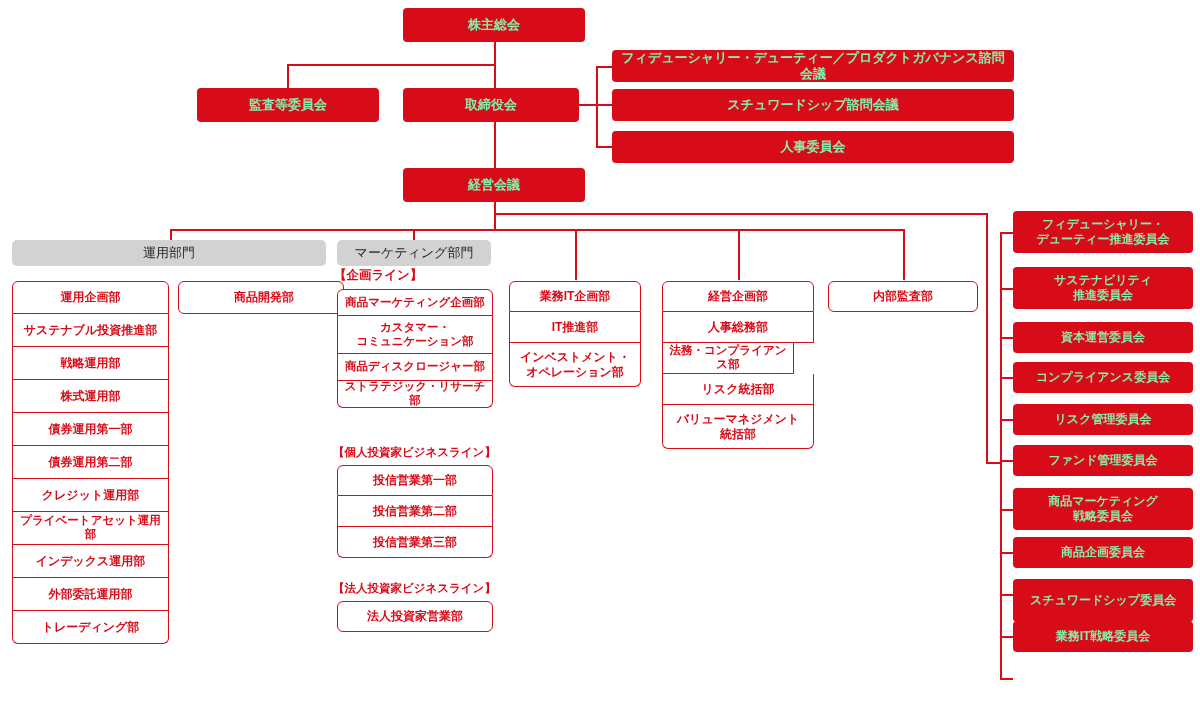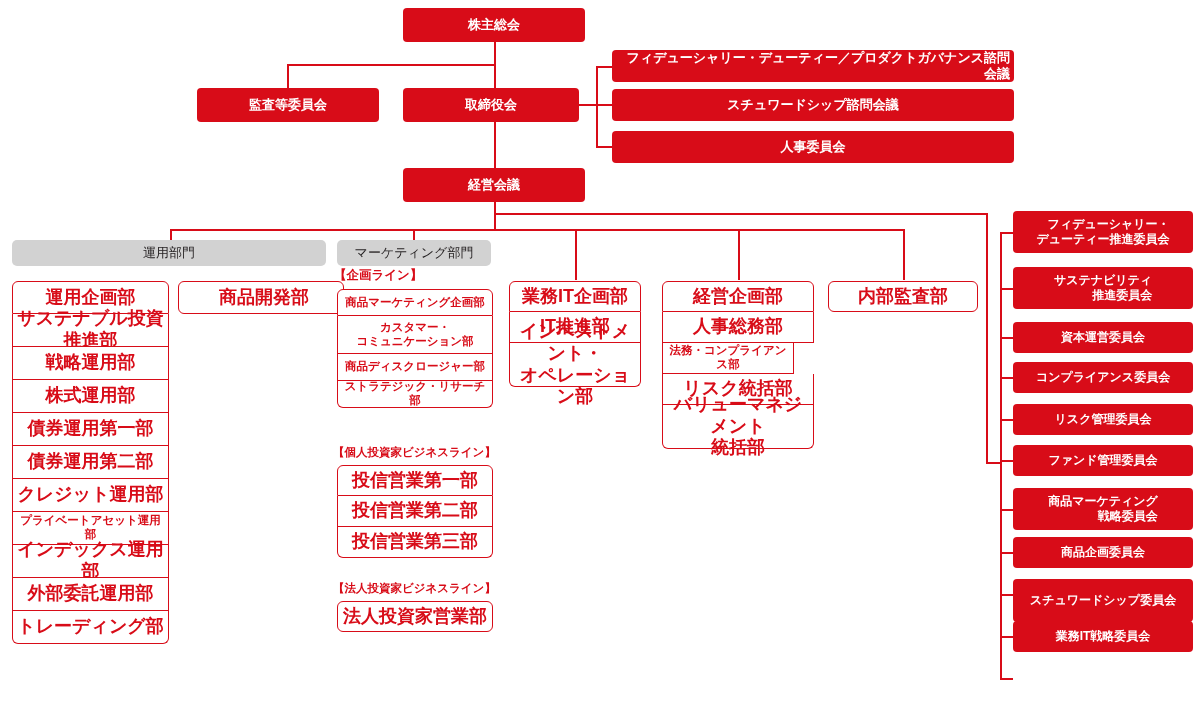--- a/index.html
+++ b/index.html
@@ -14,26 +14,26 @@
 
   
   .ln { position: absolute; background: #D80C18; }
   .ln.h { height: 1.5px; }
   .ln.v { width: 1.5px; }
 
   
   .rbox {
     position: absolute;
     background: #D80C18;
-    color: #ffffff;
+    color: #86efac;
     border-radius: 4px;
     display: flex;
     align-items: center;
     justify-content: center;
-    text-align: right;
+    text-align: center;
     font-weight: bold;
     font-size: 13px;
     line-height: 1.25;
     padding: 2px 4px;
   }
 
   
   .gbox {
     position: absolute;
     background: #d2d2d2;
@@ -51,21 +51,21 @@
   .obox {
     position: absolute;
     background: #ffffff;
     border: 1.5px solid #D80C18;
     color: #D80C18;
     display: flex;
     align-items: center;
     justify-content: center;
     text-align: center;
     font-weight: bold;
-    font-size: 18px;
+    font-size: 12px;
     line-height: 1.2;
     padding: 1px 2px;
   }
   
   .obox.top  { border-radius: 6px 6px 0 0; }
   .obox.mid  { border-radius: 0; border-top: none; }
   .obox.bot  { border-radius: 0 0 6px 6px; border-top: none; }
   .obox.solo { border-radius: 6px; }
 
   

